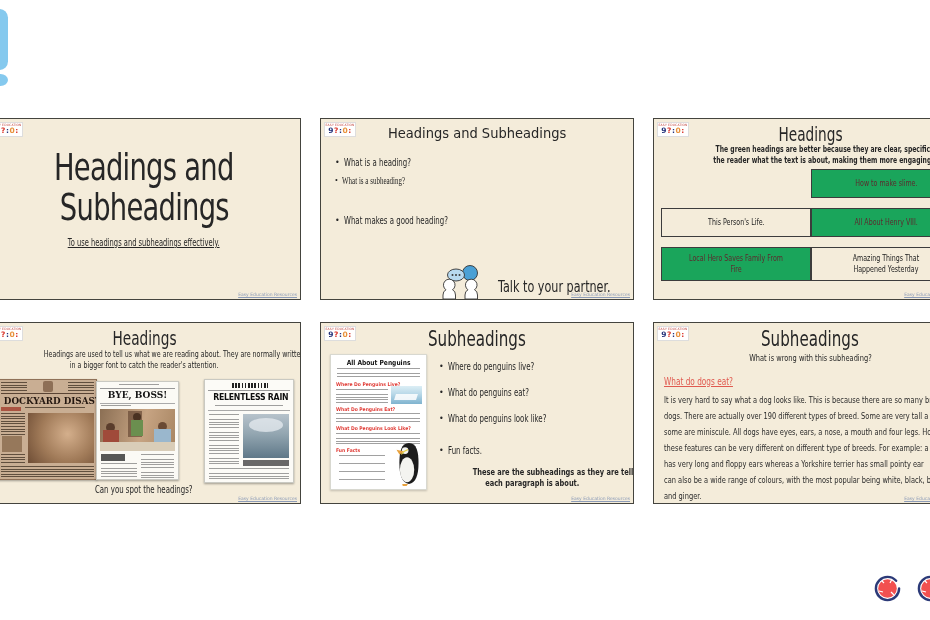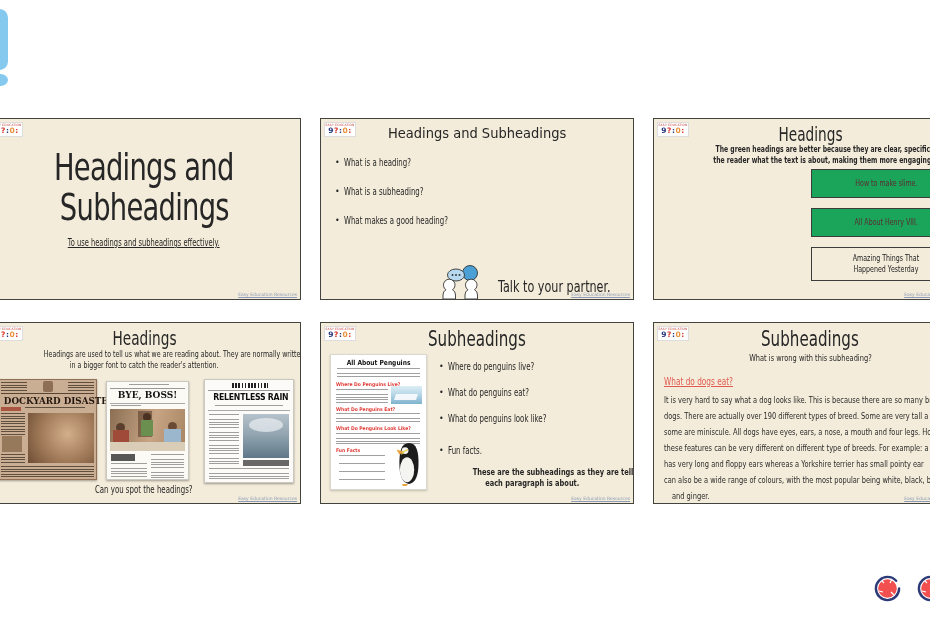--- a/index.html
+++ b/index.html
@@ -85,21 +85,21 @@
     <div class="credit">Easy Education Resources</div>
   </div>
 
   <div class="slide s2">
     <div class="logo">
       <div class="l1">EASY EDUCATION</div>
       <div class="l2"><span class="gnavy">9</span><span class="gred">?</span><span class="gnavy">:</span><span class="gorange">0</span><span class="gred">:</span></div>
     </div>
     <div class="ctr" style="top:6px;font-size:14.5px;"><span style="display:inline-block;transform:scaleX(.9);">Headings and Subheadings</span></div>
     <div class="bullet" style="top:38px;"><span class="condl">What is a heading?</span></div>
-    <div class="bullet" style="top:67px;"><span class="condl">What is a subheading?</span></div>
+    <div class="bullet" style="top:56px;font-family:Liberation Serif, serif;"><span class="condl">What is a subheading?</span></div>
     <div class="bullet" style="top:96px;"><span class="condl">What makes a good heading?</span></div>
     <svg class="talk-svg" width="48" height="34" viewBox="0 0 48 34">
       <circle cx="31" cy="8" r="7.5" fill="#4aa0d5" stroke="#333" stroke-width="0.9"></circle>
       <ellipse cx="17" cy="10" rx="8.5" ry="6" fill="#b7d9ef" stroke="#333" stroke-width="0.9"></ellipse>
       <circle cx="13.5" cy="10" r="1" fill="#3a3a3a"></circle>
         <circle cx="17" cy="10" r="1" fill="#3a3a3a"></circle>
         <circle cx="20.5" cy="10" r="1" fill="#3a3a3a"></circle>
       <path d="M4,34 l0,-4 q0,-4 3,-5.2 a5.8,5.8 0 1 1 6.5,0 q3,1.2 3,5.2 l0,4 z" fill="#ffffff" stroke="#333" stroke-width="0.9"></path>
       <path d="M26,34 l0,-4 q0,-4 3,-5.2 a5.8,5.8 0 1 1 6.5,0 q3,1.2 3,5.2 l0,4 z" fill="#ffffff" stroke="#333" stroke-width="0.9"></path>
     </svg>
@@ -113,24 +113,30 @@
       <div class="l2"><span class="gnavy">9</span><span class="gred">?</span><span class="gnavy">:</span><span class="gorange">0</span><span class="gred">:</span></div>
     </div>
     <div class="ctr title-md" style="top:4px;"><span class="condt">Headings</span></div>
     <div class="ctr" style="top:25px;font-size:8.7px;font-weight:bold;"><span class="cond">The green headings are better because they are clear, specific and immediately tell</span></div>
     <div class="ctr" style="top:36px;font-size:8.7px;font-weight:bold;"><span class="cond">the reader what the text is about, making them more engaging and informative.</span></div>
 
     <div class="hbox greenbox" style="left:157px;top:50px;width:150px;height:29px;">
         <span class="cond">How to make slime.</span>
       </div>
 
+    <div class="hbox creambox" style="left:7px;top:89px;width:150px;height:29px;">
+        <span class="cond">This Person's Life.</span>
+      </div>
     <div class="hbox greenbox" style="left:157px;top:89px;width:150px;height:29px;">
         <span class="cond">All About Henry VIII.</span>
       </div>
 
+    <div class="hbox greenbox" style="left:7px;top:128px;width:150px;height:34px;">
+        <span class="cond">Local Hero Saves Family From Fire</span>
+      </div>
     <div class="hbox creambox" style="left:157px;top:128px;width:150px;height:34px;">
         <span class="cond" style="white-space:normal;width:200px;">Amazing Things That Happened Yesterday</span>
       </div>
     <div class="credit">Easy Education Resources</div>
   </div>
 
   <div class="slide s4">
     <div class="logo">
       <div class="l1">EASY EDUCATION</div>
       <div class="l2"><span class="gnavy">9</span><span class="gred">?</span><span class="gnavy">:</span><span class="gorange">0</span><span class="gred">:</span></div>
@@ -147,21 +153,21 @@
       <div class="np-abs serif" style="left:0;right:0;top:15px;text-align:center;font-weight:bold;font-size:9.5px;color:#241710;white-space:nowrap;"><span style="display:inline-block;transform:scaleX(.92);">DOCKYARD DISASTER</span></div>
       <div class="np-abs" style="left:2px;top:27px;width:20px;height:4px;background:#a33d2e;opacity:.8;"></div>
       <div class="np-abs tls" style="left:26px;top:27px;width:60px;height:3px;"></div>
       <div class="np-abs tls" style="left:2px;top:33px;width:24px;height:22px;"></div>
       <div class="np-abs" style="left:3px;top:56px;width:20px;height:16px;background:#8a6a4e;opacity:.8;"></div>
       <div class="np-abs tls" style="left:2px;top:74px;width:24px;height:10px;"></div>
       <div class="np-abs" style="left:29px;top:33px;right:2px;height:50px;background:radial-gradient(circle at 60% 42%,#d4af8c 0%,#a07a58 55%,#6e4d35 100%);"></div>
       <div class="np-abs tls" style="left:2px;top:86px;right:2px;height:12px;"></div>
     </div>
 
-    <div class="np" style="left:118px;top:58px;width:83px;height:99px;background:#fbfaf5;border:0.5px solid #c9c9c2;">
+    <div class="np" style="left:108px;top:58px;width:83px;height:99px;background:#fbfaf5;border:0.5px solid #c9c9c2;">
       <div class="np-abs tlw" style="left:22px;top:2px;width:40px;height:2.5px;"></div>
       <div class="np-abs" style="left:3px;right:3px;top:6px;border-top:0.7px solid #999;"></div>
       <div class="np-abs serif" style="left:0;right:0;top:8px;text-align:center;font-weight:bold;font-size:9px;color:#151515;white-space:nowrap;"><span>BYE, BOSS!</span></div>
       <div class="np-abs" style="left:3px;right:3px;top:21px;border-top:0.6px solid #aaa;"></div>
       <div class="np-abs tlw" style="left:4px;top:23px;width:30px;height:2.5px;"></div>
       <div class="np-abs" style="left:3px;right:3px;top:27px;height:42px;background:linear-gradient(105deg,#8b6f54 0%,#c7a483 55%,#a78562 100%);overflow:hidden;">
         <div style="position:absolute;left:28px;top:2px;width:14px;height:26px;background:#5a3c2a;opacity:.6;"></div>
         <div style="position:absolute;left:33px;top:4px;width:8px;height:8px;border-radius:50%;background:#4a3222;"></div>
         <div style="position:absolute;left:31px;top:11px;width:12px;height:16px;background:#6b8f4f;"></div>
         <div style="position:absolute;left:6px;top:14px;width:9px;height:9px;border-radius:50%;background:#5a3d2c;"></div>
@@ -244,21 +250,21 @@
     </div>
     <div class="ctr title-md2" style="top:4px;"><span class="condt">Subheadings</span></div>
     <div class="ctr" style="top:29px;font-size:9.5px;"><span class="cond">What is wrong with this subheading?</span></div>
     <div style="position:absolute;left:10px;top:52px;font-size:10.5px;white-space:nowrap;"><span class="condl redhead">What do dogs eat?</span></div>
     <div class="dogline" style="top:71px;"><span class="condl">It is very hard to say what a dog looks like. This is because there are so many br</span></div>
     <div class="dogline" style="top:87px;"><span class="condl">dogs. There are actually over 190 different types of breed. Some are very tall a</span></div>
     <div class="dogline" style="top:103px;"><span class="condl">some are miniscule. All dogs have eyes, ears, a nose, a mouth and four legs. Ho</span></div>
     <div class="dogline" style="top:119px;"><span class="condl">these features can be very different on different type of breeds. For example: a</span></div>
     <div class="dogline" style="top:135px;"><span class="condl">has very long and floppy ears whereas a Yorkshire terrier has small pointy ear</span></div>
     <div class="dogline" style="top:151px;"><span class="condl">can also be a wide range of colours, with the most popular being white, black, br</span></div>
-    <div class="dogline" style="top:167px;margin-left:8px;"><span class="condl">and ginger.</span></div>
+    <div class="dogline" style="top:167px;"><span class="condl">and ginger.</span></div>
     <div class="credit">Easy Education Resources</div>
   </div>
 
   <svg class="navcircle" style="left:874px;top:575px;" viewBox="0 0 27 27">
     <circle cx="13.5" cy="13.5" r="9.3" fill="#f25050"></circle>
     <path d="M7,5 l3,3 M18,4 l-2,4 M5,16 l4,1 M20,20 l-3,-3" stroke="#fff" stroke-width="1.2"></path>
     <circle cx="13.5" cy="13.5" r="11.6" fill="none" stroke="#2c3a78" stroke-width="2.4" stroke-dasharray="64 9" stroke-linecap="round"></circle>
   </svg>
   <svg class="navcircle" style="left:917px;top:575px;" viewBox="0 0 27 27">
     <circle cx="13.5" cy="13.5" r="9.3" fill="#f25050"></circle>

